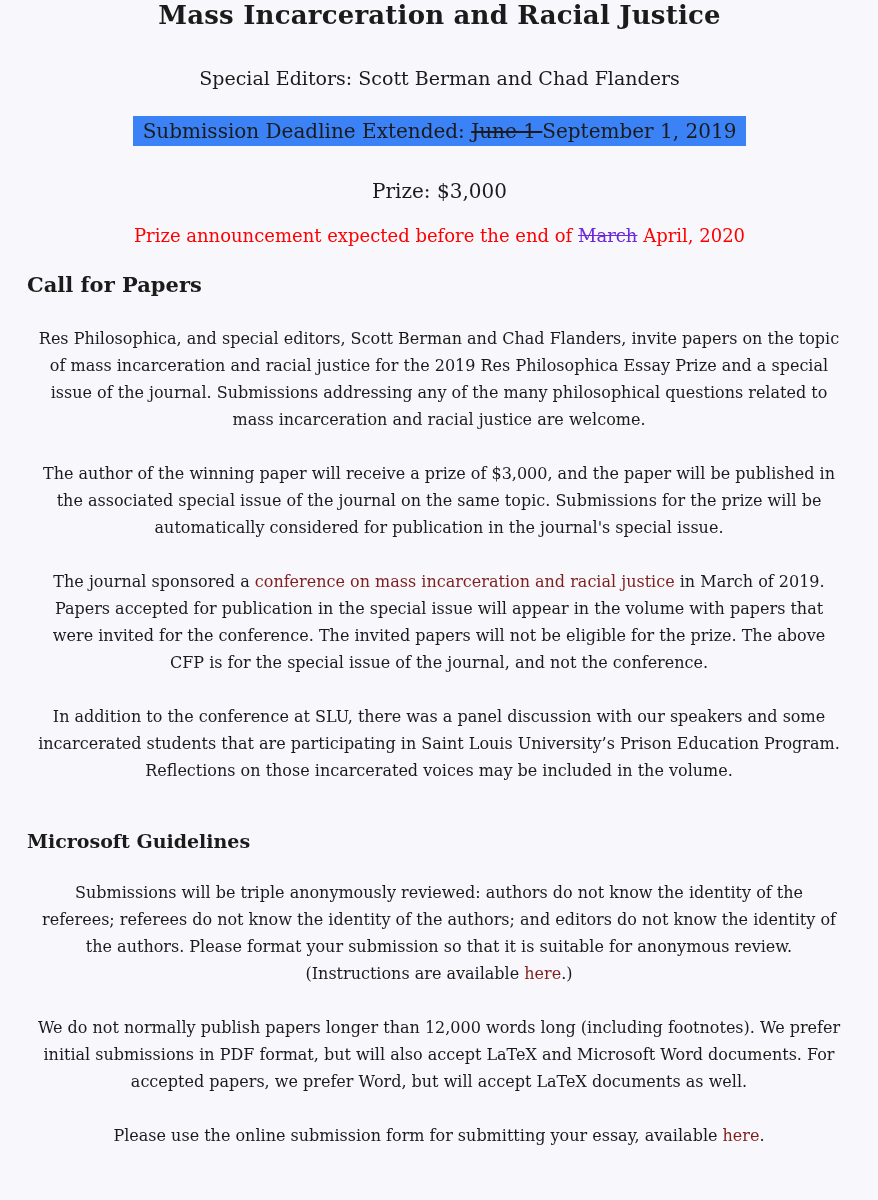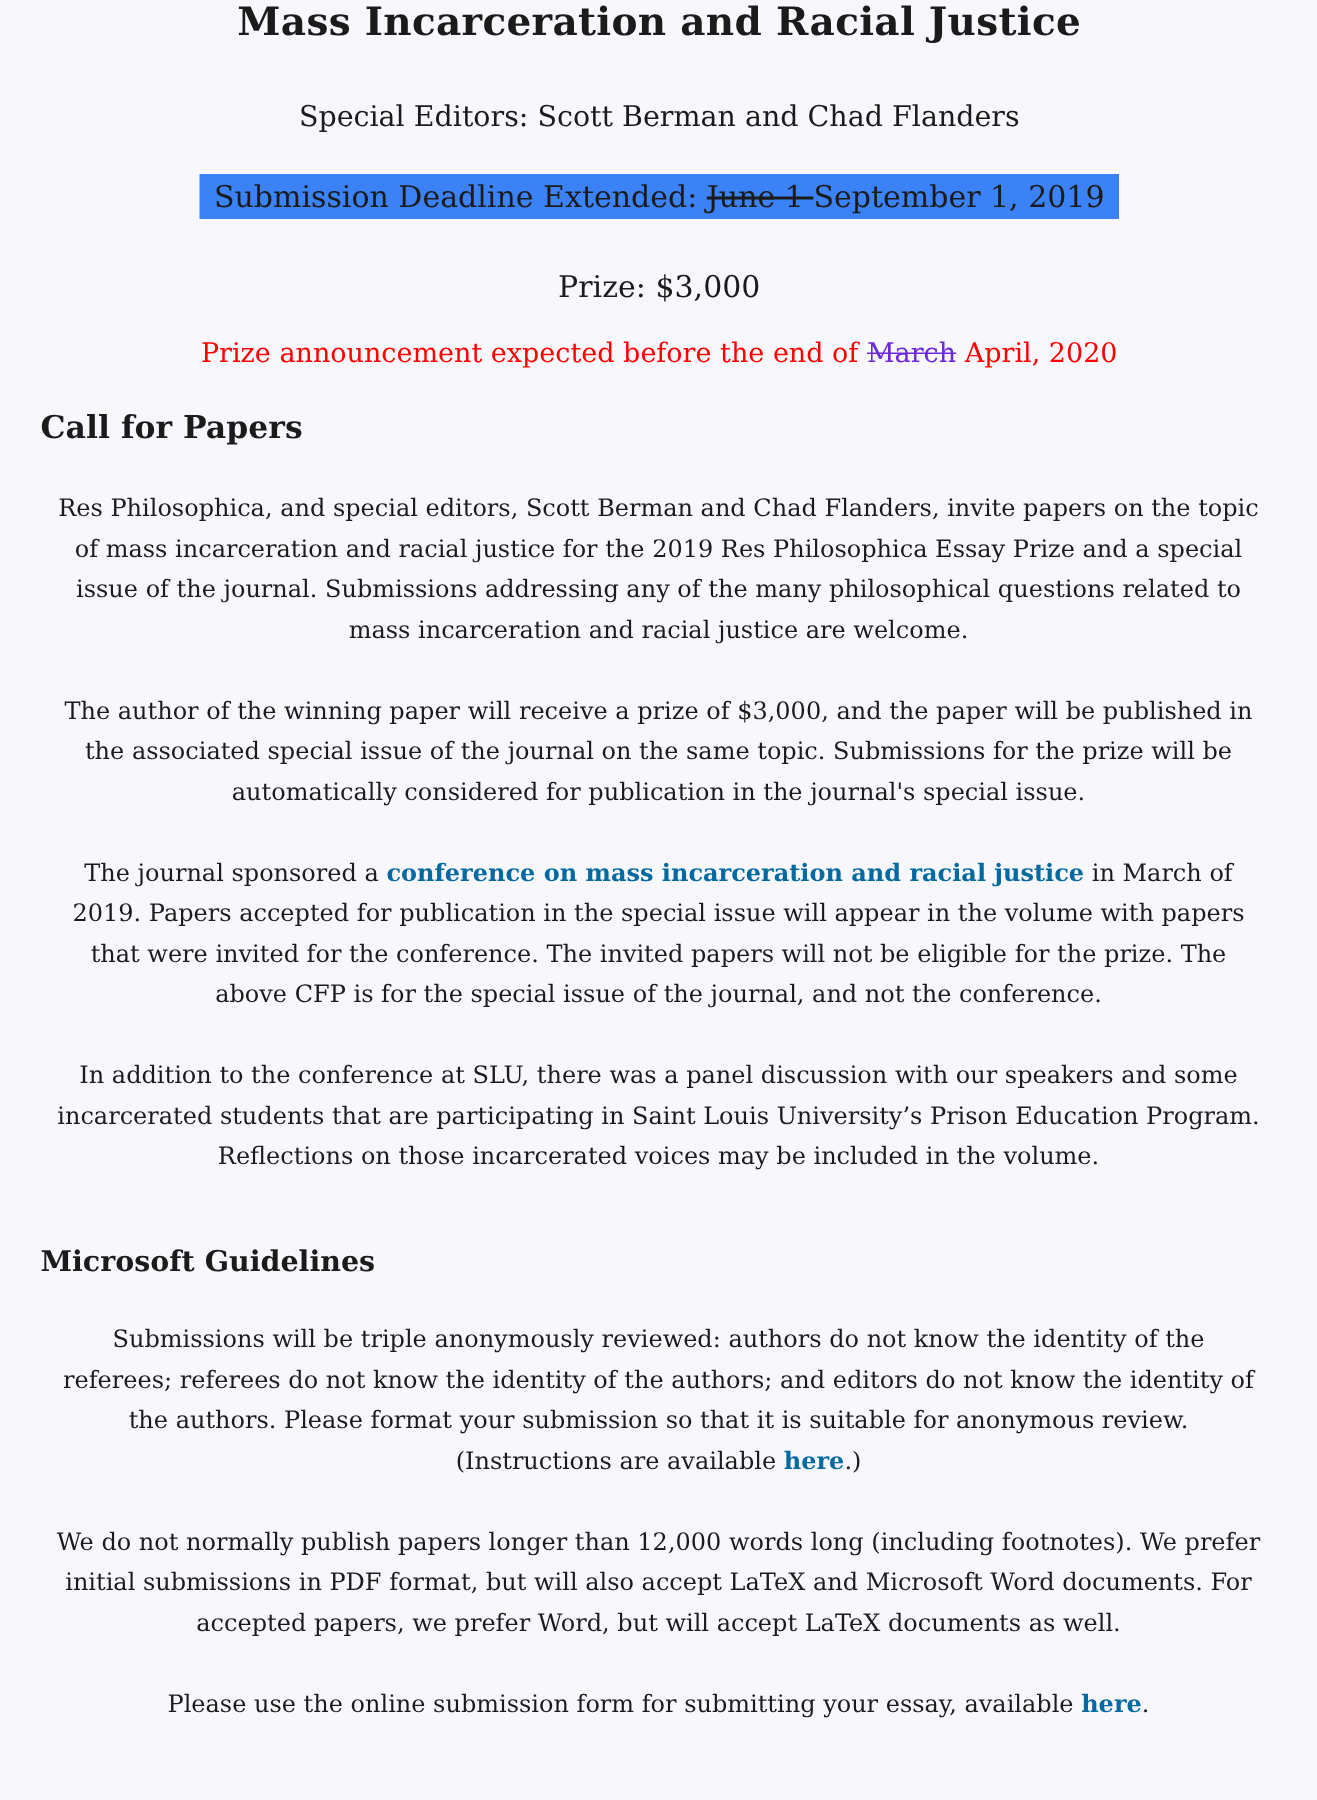--- a/index.html
+++ b/index.html
@@ -63,24 +63,23 @@
     margin: 46px 0 0 0;
   }
   p.body {
     font-size: 16px;
     line-height: 27px;
     margin: 27px 11px 0 10px;
     text-align: center;
   }
   p.body.first { margin-top: 28px; }
   a.link {
-    color: #0369a1;
+    color: #7f1d1d;
     text-decoration: none;
     cursor: pointer;
-    font-weight: bold;
   }
   del { text-decoration: line-through; }
 </style>
 </head>
 <body>
 
 <div class="page">
 
   <h1 class="title">Mass Incarceration and Racial Justice</h1>
 

